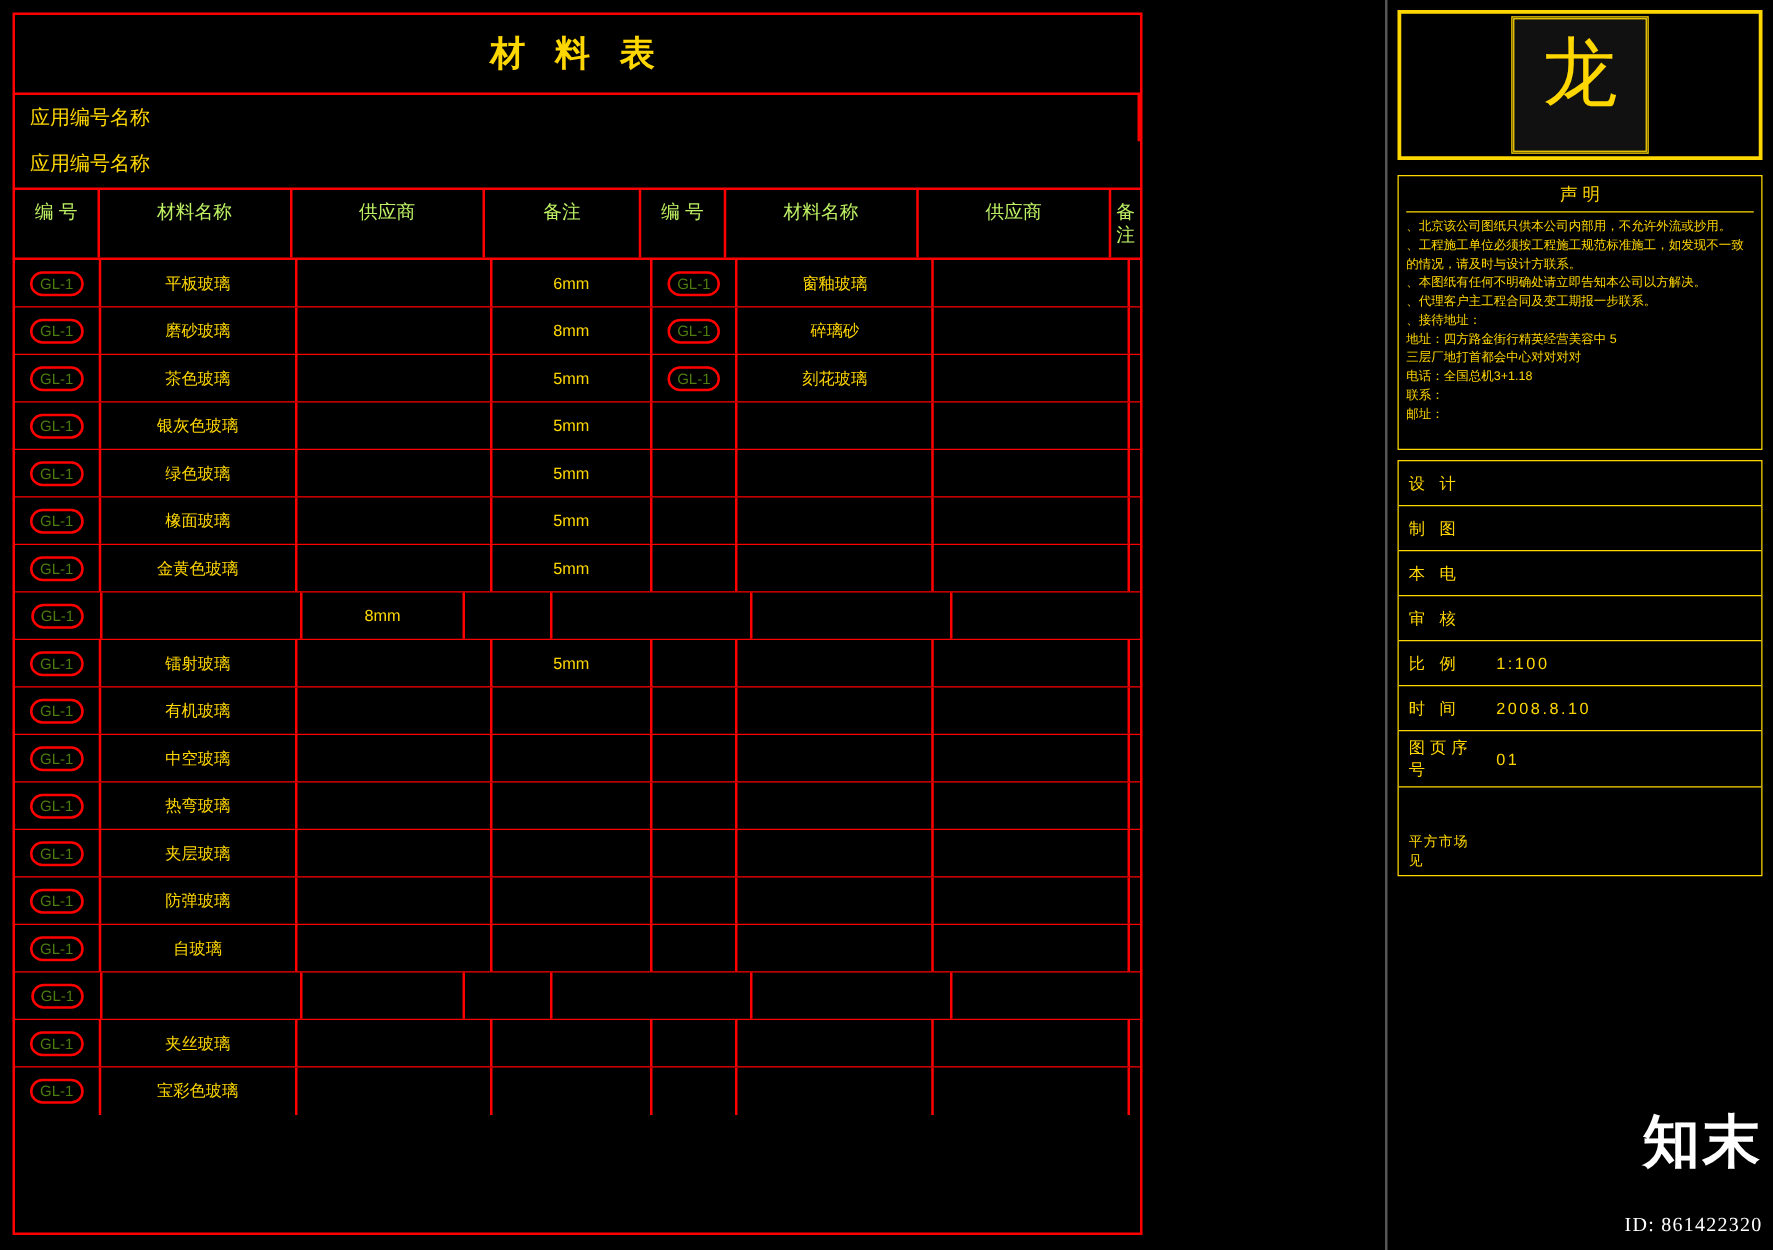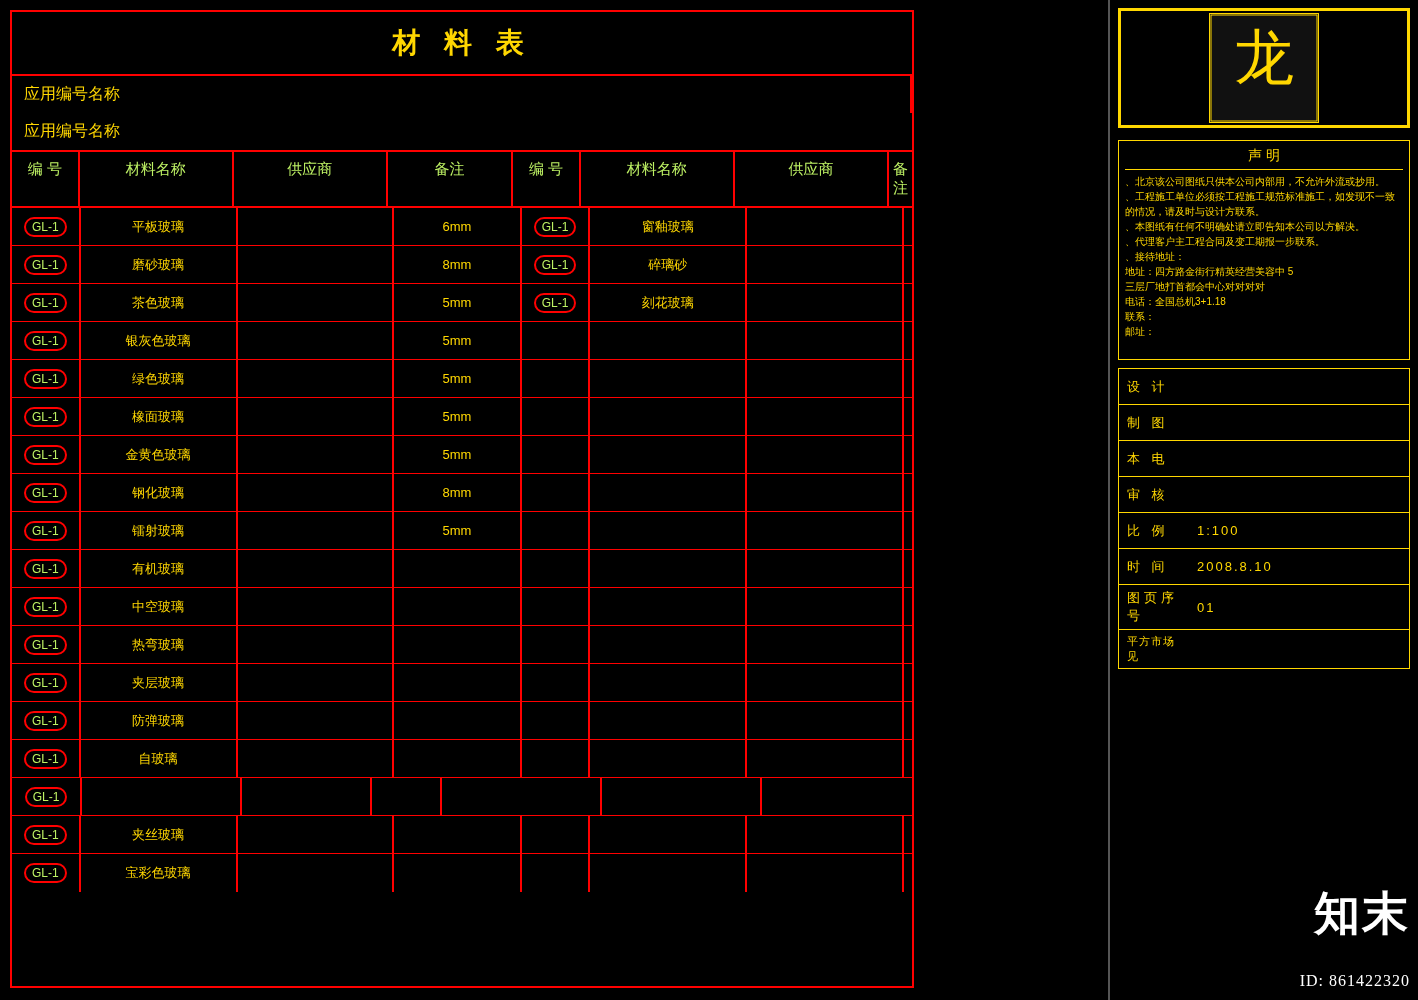--- a/index.html
+++ b/index.html
@@ -95,21 +95,21 @@
       align-items: center;
       justify-content: center;
     }
     .cell:last-child { border-right: none; }
 
     
     .gl-badge {
       display: inline-block;
       border: 2px solid red;
       border-radius: 10px;
-      color: #bef264;
+      color: #4d7c0f;
       font-size: 12px;
       padding: 1px 6px;
     }
 
     
     #sidebar {
       position: absolute;
       right: 0;
       top: 0;
       width: 310px;
@@ -157,21 +157,21 @@
       border: 1px solid #FFD700;
       margin: 4px 8px;
     }
     .info-row {
       display: flex;
       border-bottom: 1px solid #FFD700;
       min-height: 36px;
       align-items: center;
       justify-content: flex-end;
     }
-    .info-row:last-child { border-bottom: none; }
+    .info-row:last-child { border-bottom: none; margin-top: 32px; }
     .info-label {
       color: #FFD700;
       font-size: 13px;
       padding: 4px 8px;
       width: 70px;
       letter-spacing: 4px;
     }
     .info-value {
       color: #FFD700;
       font-size: 13px;
@@ -293,21 +293,20 @@
         <div class="cell c-note">5mm</div>
         <div class="cell c-num2"></div>
         <div class="cell c-name2"></div>
         <div class="cell c-supplier2"></div>
         <div class="cell c-note2"></div>
       </div>
       <div class="data-row">
         <div class="cell c-num">
           <span class="gl-badge">GL-1</span>
         </div>
-        <div class="cell c-name">钢化玻璃</div>
         <div class="cell c-supplier"></div>
         <div class="cell c-note">8mm</div>
         <div class="cell c-num2"></div>
         <div class="cell c-name2"></div>
         <div class="cell c-supplier2"></div>
         <div class="cell c-note2"></div>
       </div>
       <div class="data-row">
         <div class="cell c-num">
           <span class="gl-badge">GL-1</span>

